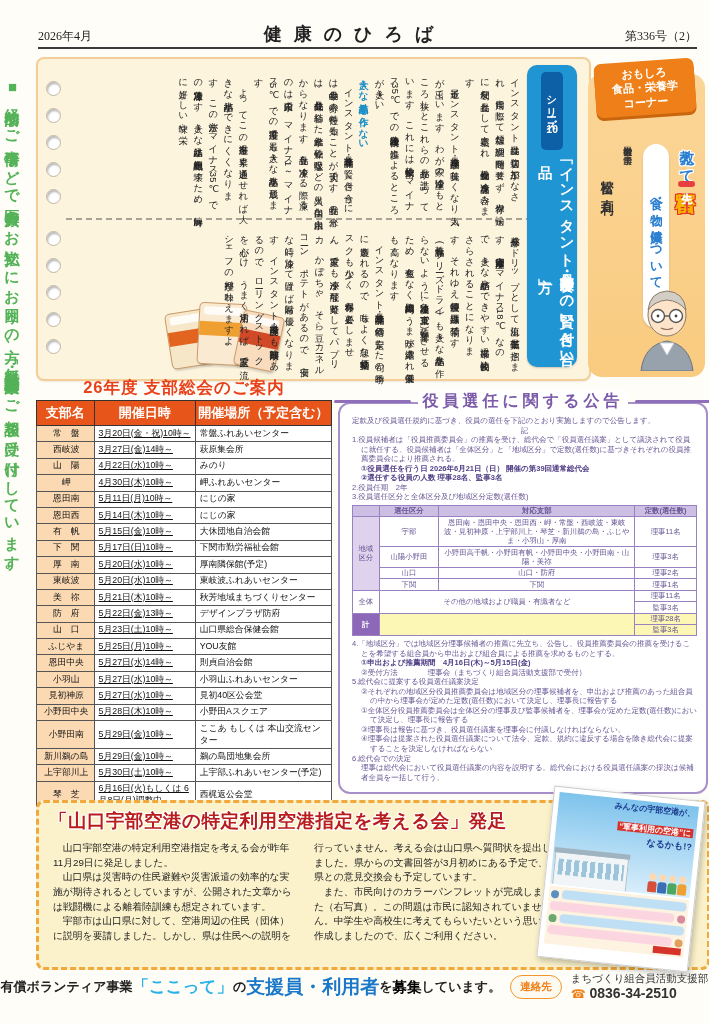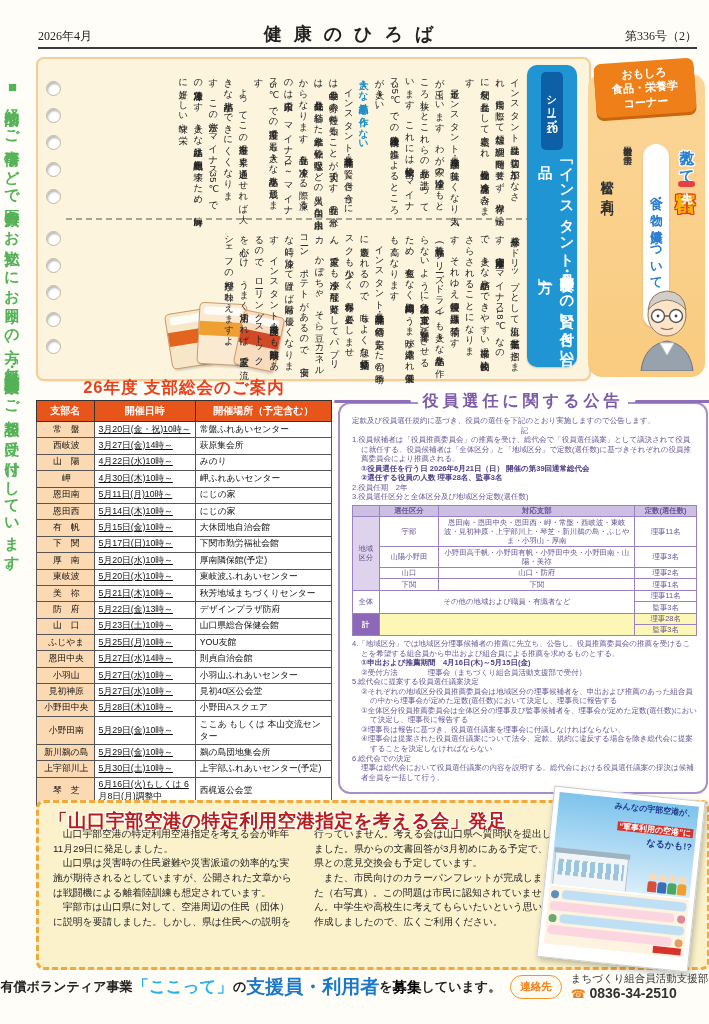--- a/index.html
+++ b/index.html
@@ -74,21 +74,21 @@
   .topic-box span{color:#2b7fd0;font-weight:bold;font-size:12.5px;letter-spacing:1px;}
   .creds{position:absolute;left:6px;top:66px;height:215px;font-size:9px;color:#333;line-height:1.9;}
   .cred-name{display:block;font-size:13px;font-weight:bold;padding-top:30px;letter-spacing:2px;}
   .prof{position:absolute;right:2px;bottom:2px;}
 
   
   .branch-title{left:36px;top:377px;width:296px;text-align:center;font-size:16.5px;
                 font-weight:bold;color:#e8411a;letter-spacing:1px;}
   .branch-table{left:36px;top:400px;}
   .branch-table table{border-collapse:collapse;width:296px;font-size:8.8px;}
-  .branch-table th{background:#e8551a;color:#fff;border:1px solid #333;padding:3px 0;font-size:10px;}
+  .branch-table th{background:#e8551a;color:#fff;border:1px solid #333;padding:3px 0;font-size:13px;}
   .branch-table td{border:1px solid #555;padding:1.5px 4px;height:12.4px;color:#111;background:#fff;}
   .branch-table td.c1{width:50px;background:#fbd9b2;text-align:center;padding-left:6px;}
   .branch-table td.c2{width:100px;text-decoration:underline;}
   .branch-table td.c3{width:140px;}
 
   
   .notice{left:338px;top:402px;width:366px;height:388px;border:2px solid #a78fc9;border-radius:12px;background:#fff;}
   .notice-titlebar{position:absolute;top:-13px;left:-6px;right:-6px;display:flex;align-items:center;gap:7px;}
   .nt-line{flex:1;height:3px;background:#8f6fba;border-radius:2px;}
   .nt-text{font-size:16px;font-weight:bold;color:#7b5aa8;letter-spacing:4px;background:#fff;
@@ -108,21 +108,21 @@
   .ntable .nnum{width:56px;}
   .ntable .nsup{width:196px;}
   .ntable .ncnt{width:58px;}
   .ntable .nsum{background:#8d68b8;color:#fff;font-weight:bold;}
   .ntable .yellow{background:#fcf7b5;}
 
   
   .airport{left:36px;top:800px;width:668px;height:164px;background:#fbf2cb;
            border:3px dashed #f2a93b;border-radius:8px;}
   .air-title{position:absolute;top:5px;left:10px;font-size:18.5px;font-weight:bold;color:#b91c1c;letter-spacing:.5px;}
-  .air-cols{position:absolute;top:24px;left:14px;width:500px;display:flex;gap:22px;}
+  .air-cols{position:absolute;top:38px;left:14px;width:500px;display:flex;gap:22px;}
   .air-col{flex:1;font-size:9.8px;line-height:1.5;color:#222;white-space:pre-line;}
 
   
   .pamphlet{position:absolute;right:10px;top:-10px;width:140px;height:160px;background:#fff;
             border:1px solid #cfcfcf;box-shadow:2px 3px 6px rgba(0,0,0,.25);padding:5px;
             transform:rotate(6deg);}
   .pam-sky{position:relative;height:92px;background:linear-gradient(180deg,#7ec3ec,#d8eefb);overflow:hidden;}
   .pam-head{position:absolute;top:3px;right:3px;text-align:right;line-height:1.35;}
   .pam-l1{font-size:8px;font-weight:bold;color:#1a3a8c;}
   .pam-l2 span{font-size:8px;font-weight:bold;color:#fff;background:#d6332c;padding:0 2px;}

